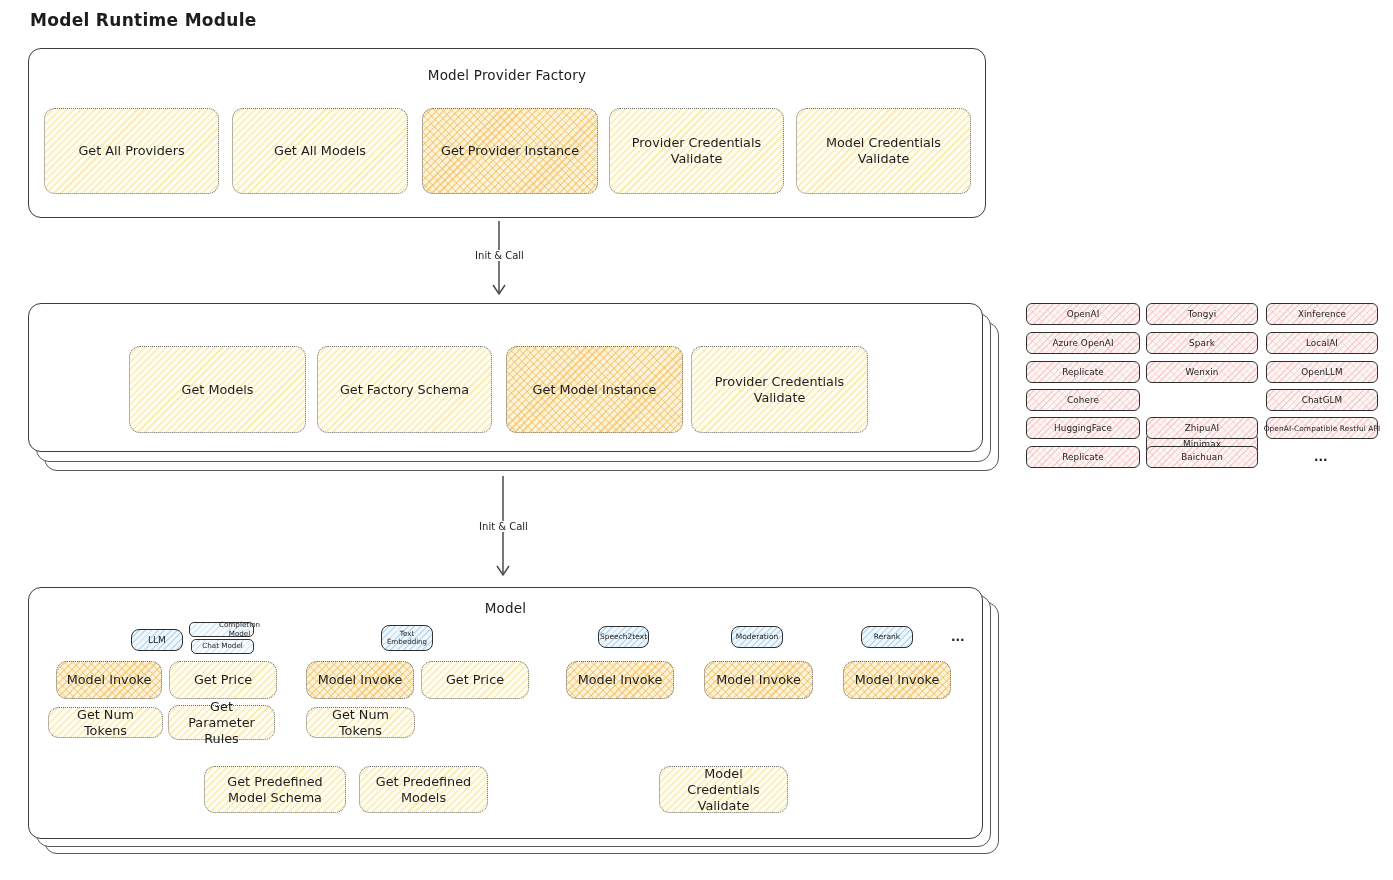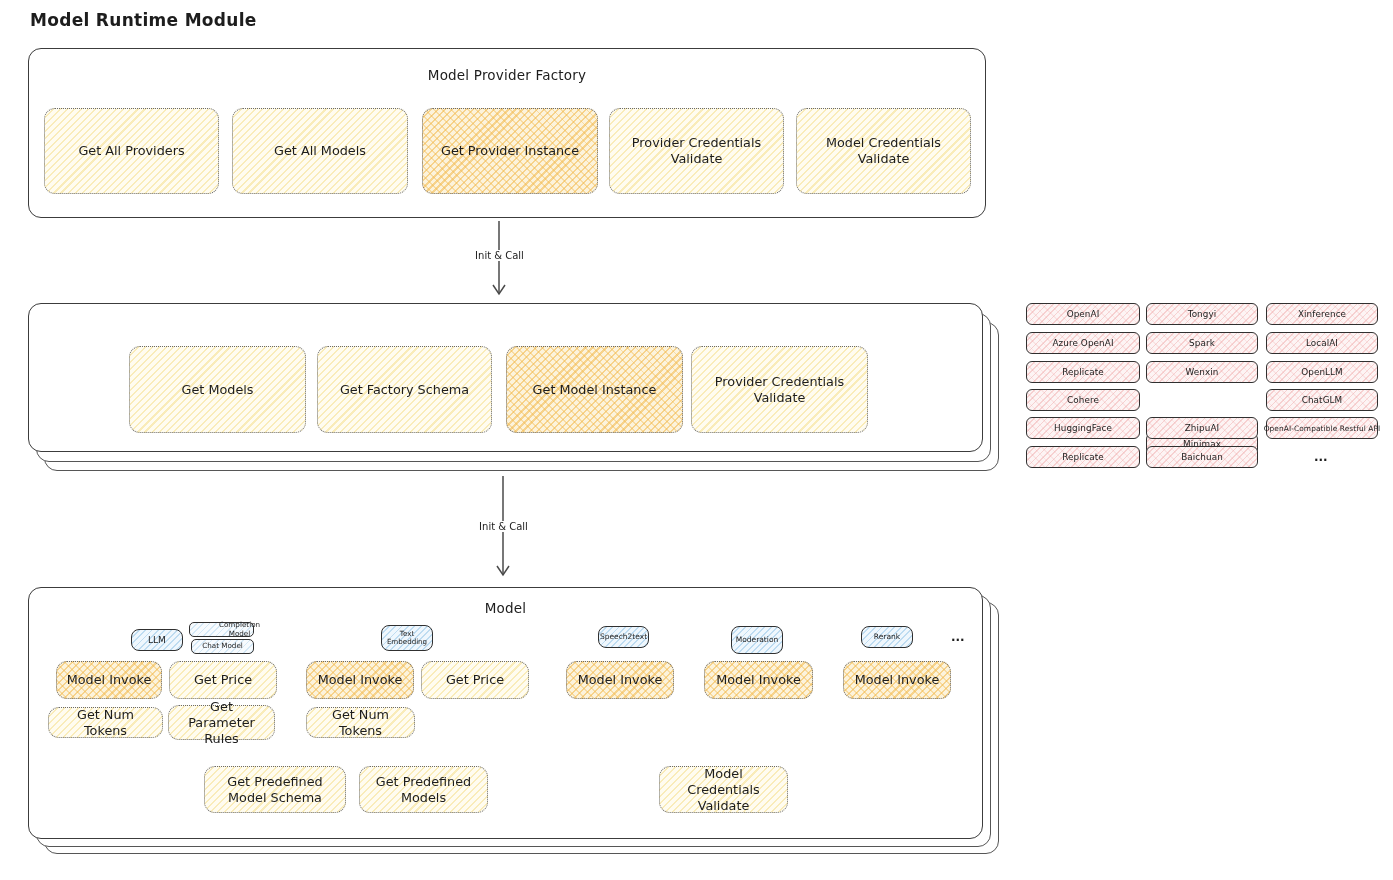--- a/index.html
+++ b/index.html
@@ -104,21 +104,21 @@
 <div class="abs ghost" style="left:44px; top:602px; width:955px; height:252px;"></div>
 <div class="abs ghost" style="left:36px; top:595px; width:955px; height:252px;"></div>
 <div class="abs container" style="left:28px; top:587px; width:955px; height:252px;">
   <div class="container-title" style="top:12px;">Model</div>
 
   <div class="tag llm" style="left:102px; top:41px; width:52px; height:22px;">LLM</div>
   <div class="tag mini" style="left:160px; top:34px; width:65px; height:15px;padding-left:36px;">Completion Model</div>
   <div class="tag mini" style="left:162px; top:51px; width:63px; height:15px;">Chat Model</div>
   <div class="tag" style="left:352px; top:37px; width:52px; height:26px; font-size:7.1px;">Text Embedding</div>
   <div class="tag" style="left:569px; top:38px; width:51px; height:22px;">Speech2text</div>
-  <div class="tag" style="left:702px; top:38px; width:52px; height:28px;">Moderation</div>
+  <div class="tag" style="left:702px; top:38px; width:52px; height:22px;">Moderation</div>
   <div class="tag" style="left:832px; top:38px; width:52px; height:22px;">Rerank</div>
   <div class="model-ellipsis" style="left:922px; top:42px;">...</div>
 
   <div class="op fill-orange" style="left:27px;  top:73px; width:106px; height:38px;">Model Invoke</div>
   <div class="op fill-yellow" style="left:140px; top:73px; width:108px; height:38px;">Get Price</div>
   <div class="op fill-orange" style="left:277px; top:73px; width:108px; height:38px;">Model Invoke</div>
   <div class="op fill-yellow" style="left:392px; top:73px; width:108px; height:38px;">Get Price</div>
   <div class="op fill-orange" style="left:537px; top:73px; width:108px; height:38px;">Model Invoke</div>
   <div class="op fill-orange" style="left:675px; top:73px; width:109px; height:38px;">Model Invoke</div>
   <div class="op fill-orange" style="left:814px; top:73px; width:108px; height:38px;">Model Invoke</div>

